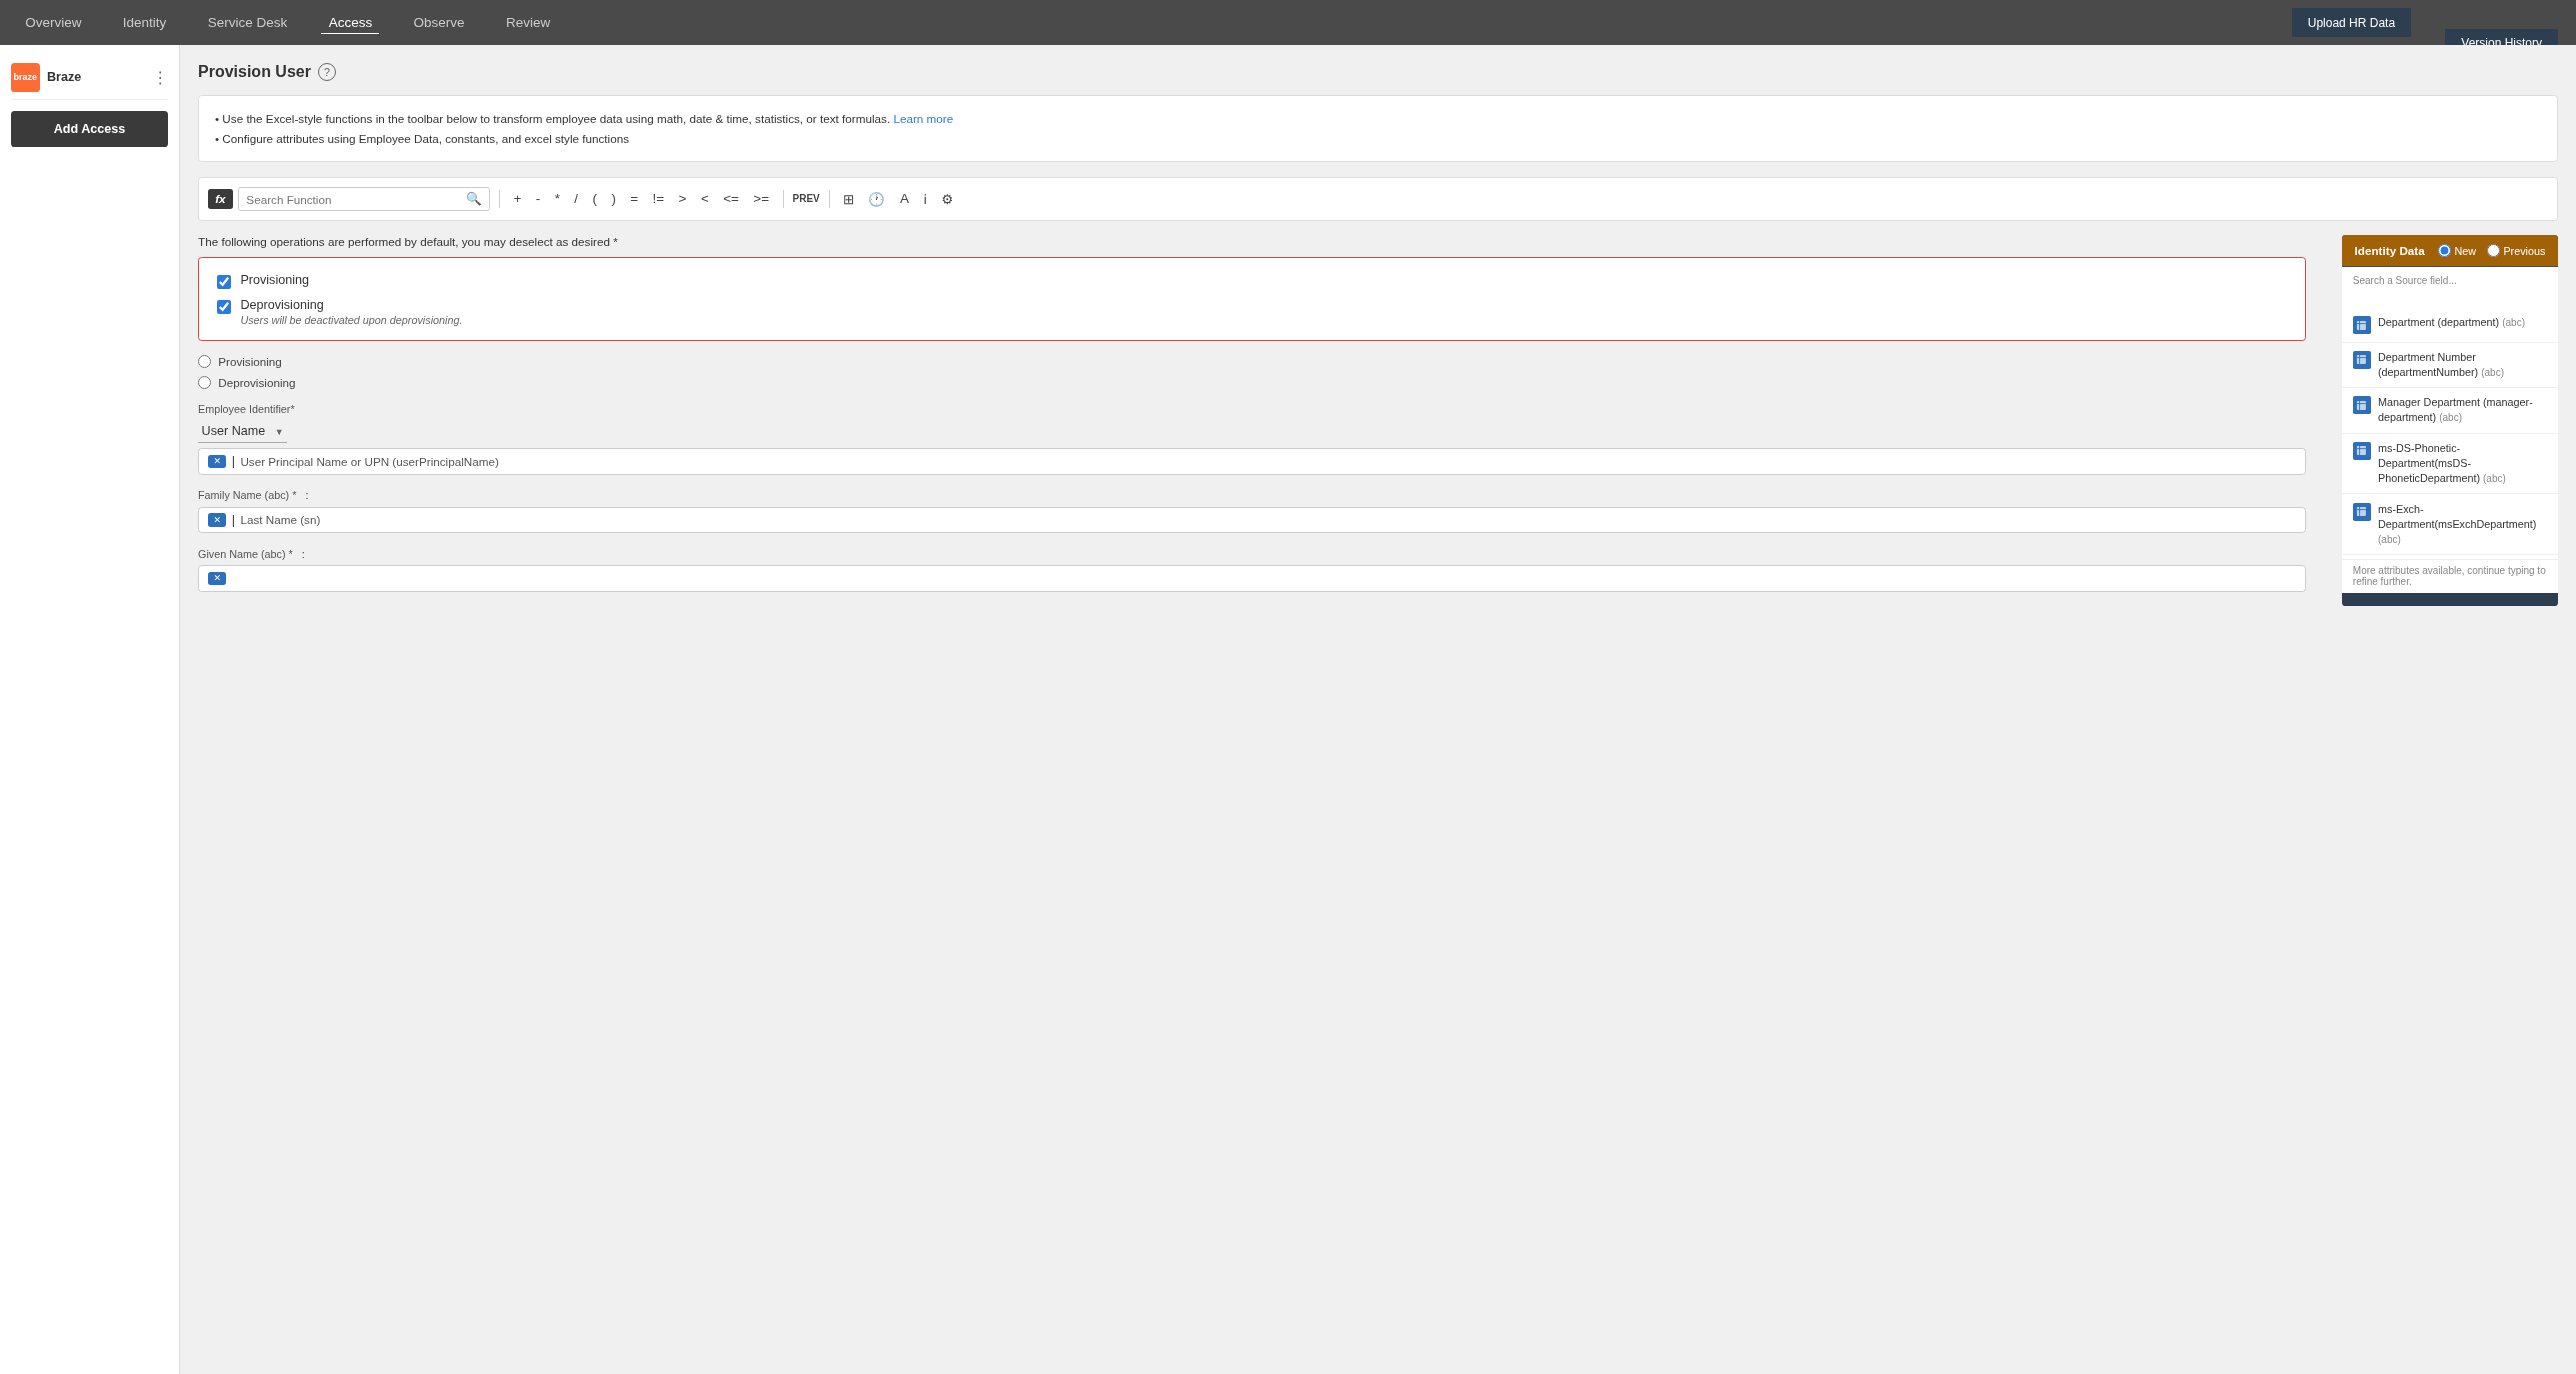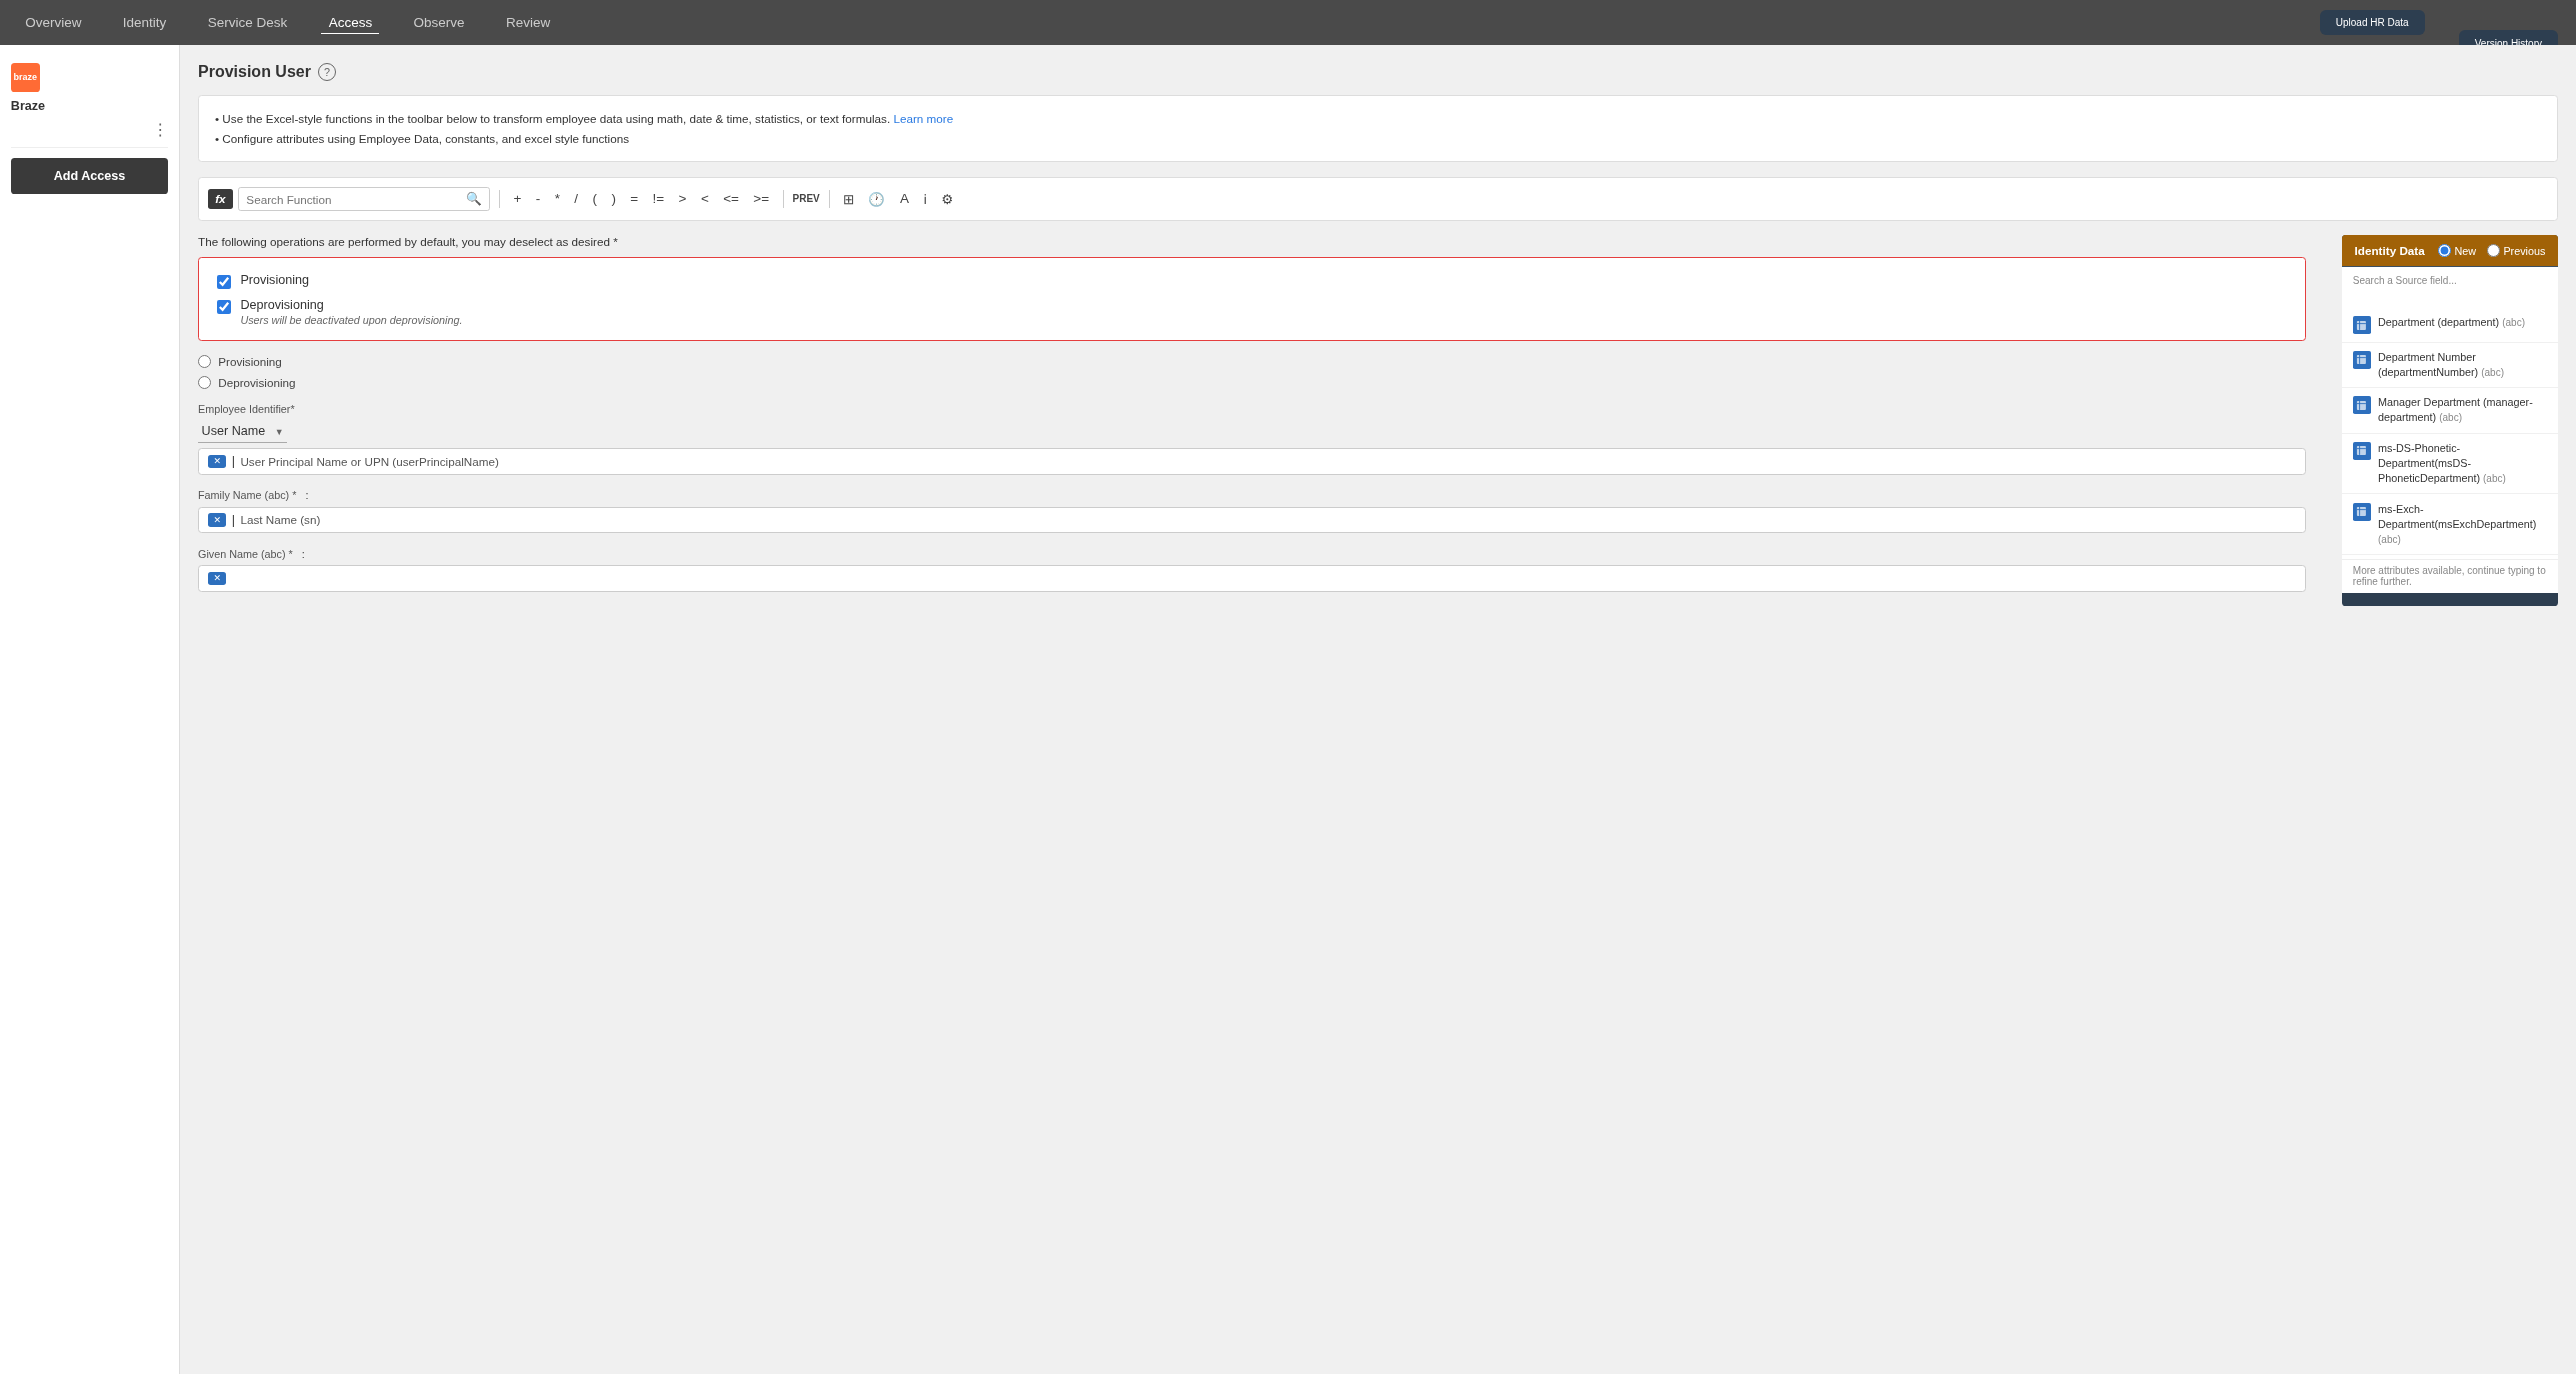--- a/index.html
+++ b/index.html
@@ -8,30 +8,30 @@
     
     .top-nav {
       display: flex; align-items: center; background: #4a4a4a; height: 45px; padding: 0 18px; gap: 27px;
     }
     .top-nav-item {
       color: #ccc; cursor: pointer; font-size: 13.5px; padding: 4.5px 7.2px; text-decoration: none;
     }
     .top-nav-item.active { color: #fff; border-bottom: 1.8px solid #fff; padding-bottom: 2.7px; }
     .top-nav-spacer { flex: 1; }
     .top-nav-btn {
-      background: #2d3e50; color: #fff; border: none; padding: 7.2px 16px; border-radius: 6px; cursor: pointer; font-size: 10px; margin-left: 7.2px;
+      background: #2d3e50; color: #fff; border: none; padding: 7.2px 16px; border-radius: 1px; cursor: pointer; font-size: 12px; margin-left: 7.2px;
     }
     .top-nav-btn.version { background: #2d3e50; margin-top: 41px; }
 
     
     .main-layout { display: flex; height: calc(100vh - 45px); }
 
     
     .sidebar { width: 180px; background: #fff; border-right: 0.9px solid #ddd; padding: 10.8px; flex-shrink: 0; }
-    .sidebar-logo { display: flex; align-items: flex-start; gap: 7.2px; padding: 7.2px 0; margin-bottom: 10.8px; border-bottom: 0.9px solid #eee; flex-direction: column; }
+    .sidebar-logo { display: flex; align-items: center; gap: 7.2px; padding: 7.2px 0; margin-bottom: 10.8px; border-bottom: 0.9px solid #eee; }
     .sidebar-logo-box { width: 29px; height: 29px; background: #ff6b35; border-radius: 3.6px; display: flex; align-items: center; justify-content: center; color: white; font-size: 9px; font-weight: bold; }
     .sidebar-logo-name { font-size: 12.6px; font-weight: 600; }
     .sidebar-dots { margin-left: auto; cursor: pointer; color: #666; font-size: 16px; }
     .add-access-btn {
       width: 100%; background: #3a3a3a; color: #fff; border: none; padding: 10.8px; border-radius: 3.6px; cursor: pointer; font-size: 12.6px; font-weight: 600; margin-bottom: 10.8px;
     }
 
     
     .content { flex: 1; overflow-y: auto; background: #f0f0f0; padding: 18px; }
     .provision-header { display: flex; align-items: center; gap: 7.2px; margin-bottom: 14.4px; }

